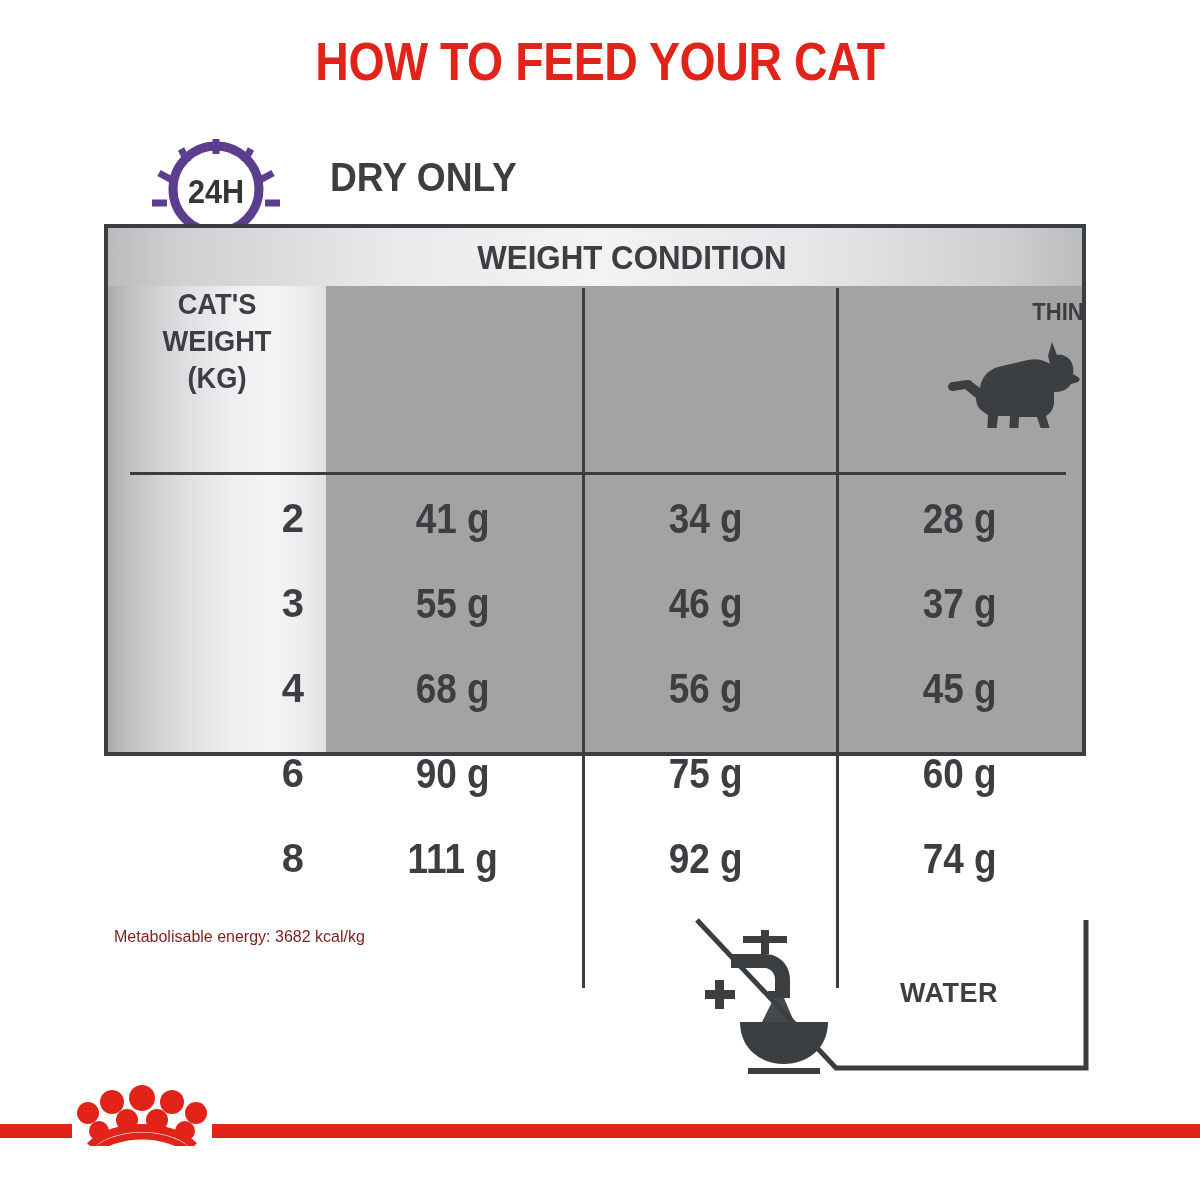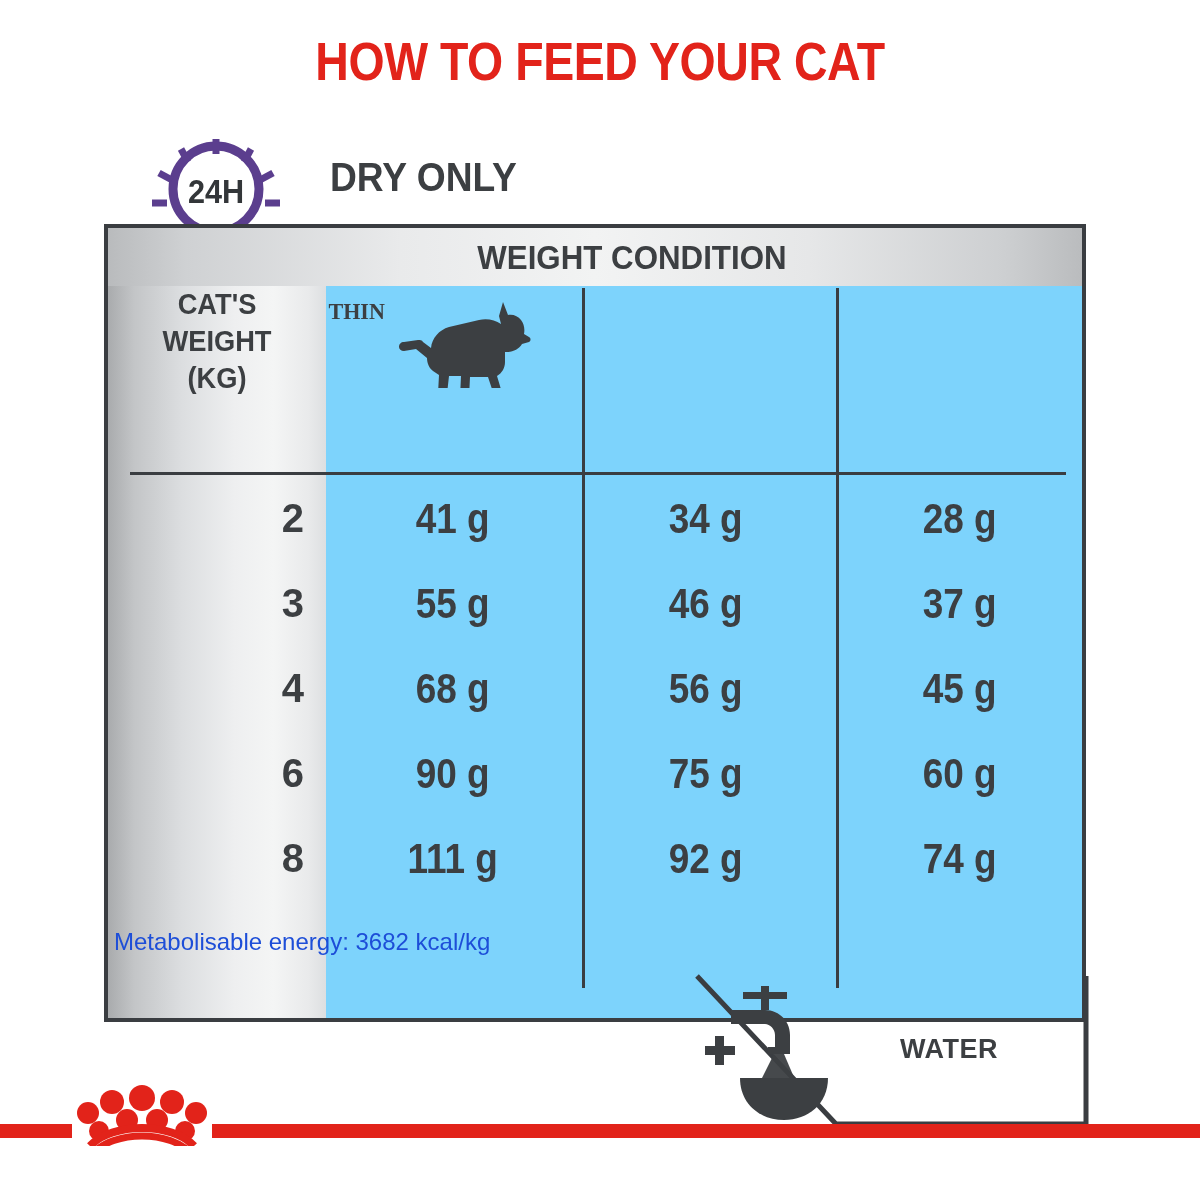--- a/index.html
+++ b/index.html
@@ -66,24 +66,24 @@
     transform-origin: left top;
     white-space: nowrap;
   }
 
   
   .table-wrap {
     position: absolute;
     left: 104px;
     top: 224px;
     width: 982px;
-    height: 798px;
+    height: 532px;
     border: 4px solid #3a3d41;
     box-sizing: border-box;
-    background: #7dd3fc;
+    background: #a3a3a3;
   }
 
   
   .band-weight-cond {
     position: absolute;
     left: 0; top: 0;
     width: 100%;
     height: 58px;
     background: linear-gradient(to right,
         #b9bbbd 0%, #cfd1d3 8%, #e9eaeb 30%, #f2f3f3 50%,
@@ -133,22 +133,22 @@
     left: 218px;
     top: 58px;
     width: 760px;
     height: 190px;
     display: flex;
   }
   .subhead-cell {
     flex: 1;
     position: relative;
     display: flex;
-    align-items: flex-start;
-    font-family: Liberation Serif, serif;
+    flex-direction: column;
+    align-items: flex-end;
   }
   .subhead-cell .col-label {
     margin-top: 12px;
     font-size: 24px;
     font-weight: bold;
     color: #3c3f42;
     transform: scaleX(0.92);
     transform-origin: center;
     white-space: nowrap;
   }
@@ -206,30 +206,30 @@
     font-weight: bold;
     color: #3c3f42;
     transform: scaleX(0.88);
   }
 
   
   .energy {
     position: absolute;
     left: 114px;
     top: 928px;
-    font-size: 24px;
-    color: #1d4ed8;
+    font-size: 16px;
+    color: #7f1d1d;
     white-space: nowrap;
   }
 
   
   .water-panel {
     position: absolute;
     left: 600px;
-    top: 972px;
+    top: 916px;
     width: 500px;
     height: 165px;
   }
   .water-panel svg { display:block; }
   .water-label {
     position: absolute;
     left: 300px;
     top: 62px;
     font-size: 27px;
     font-weight: bold;

